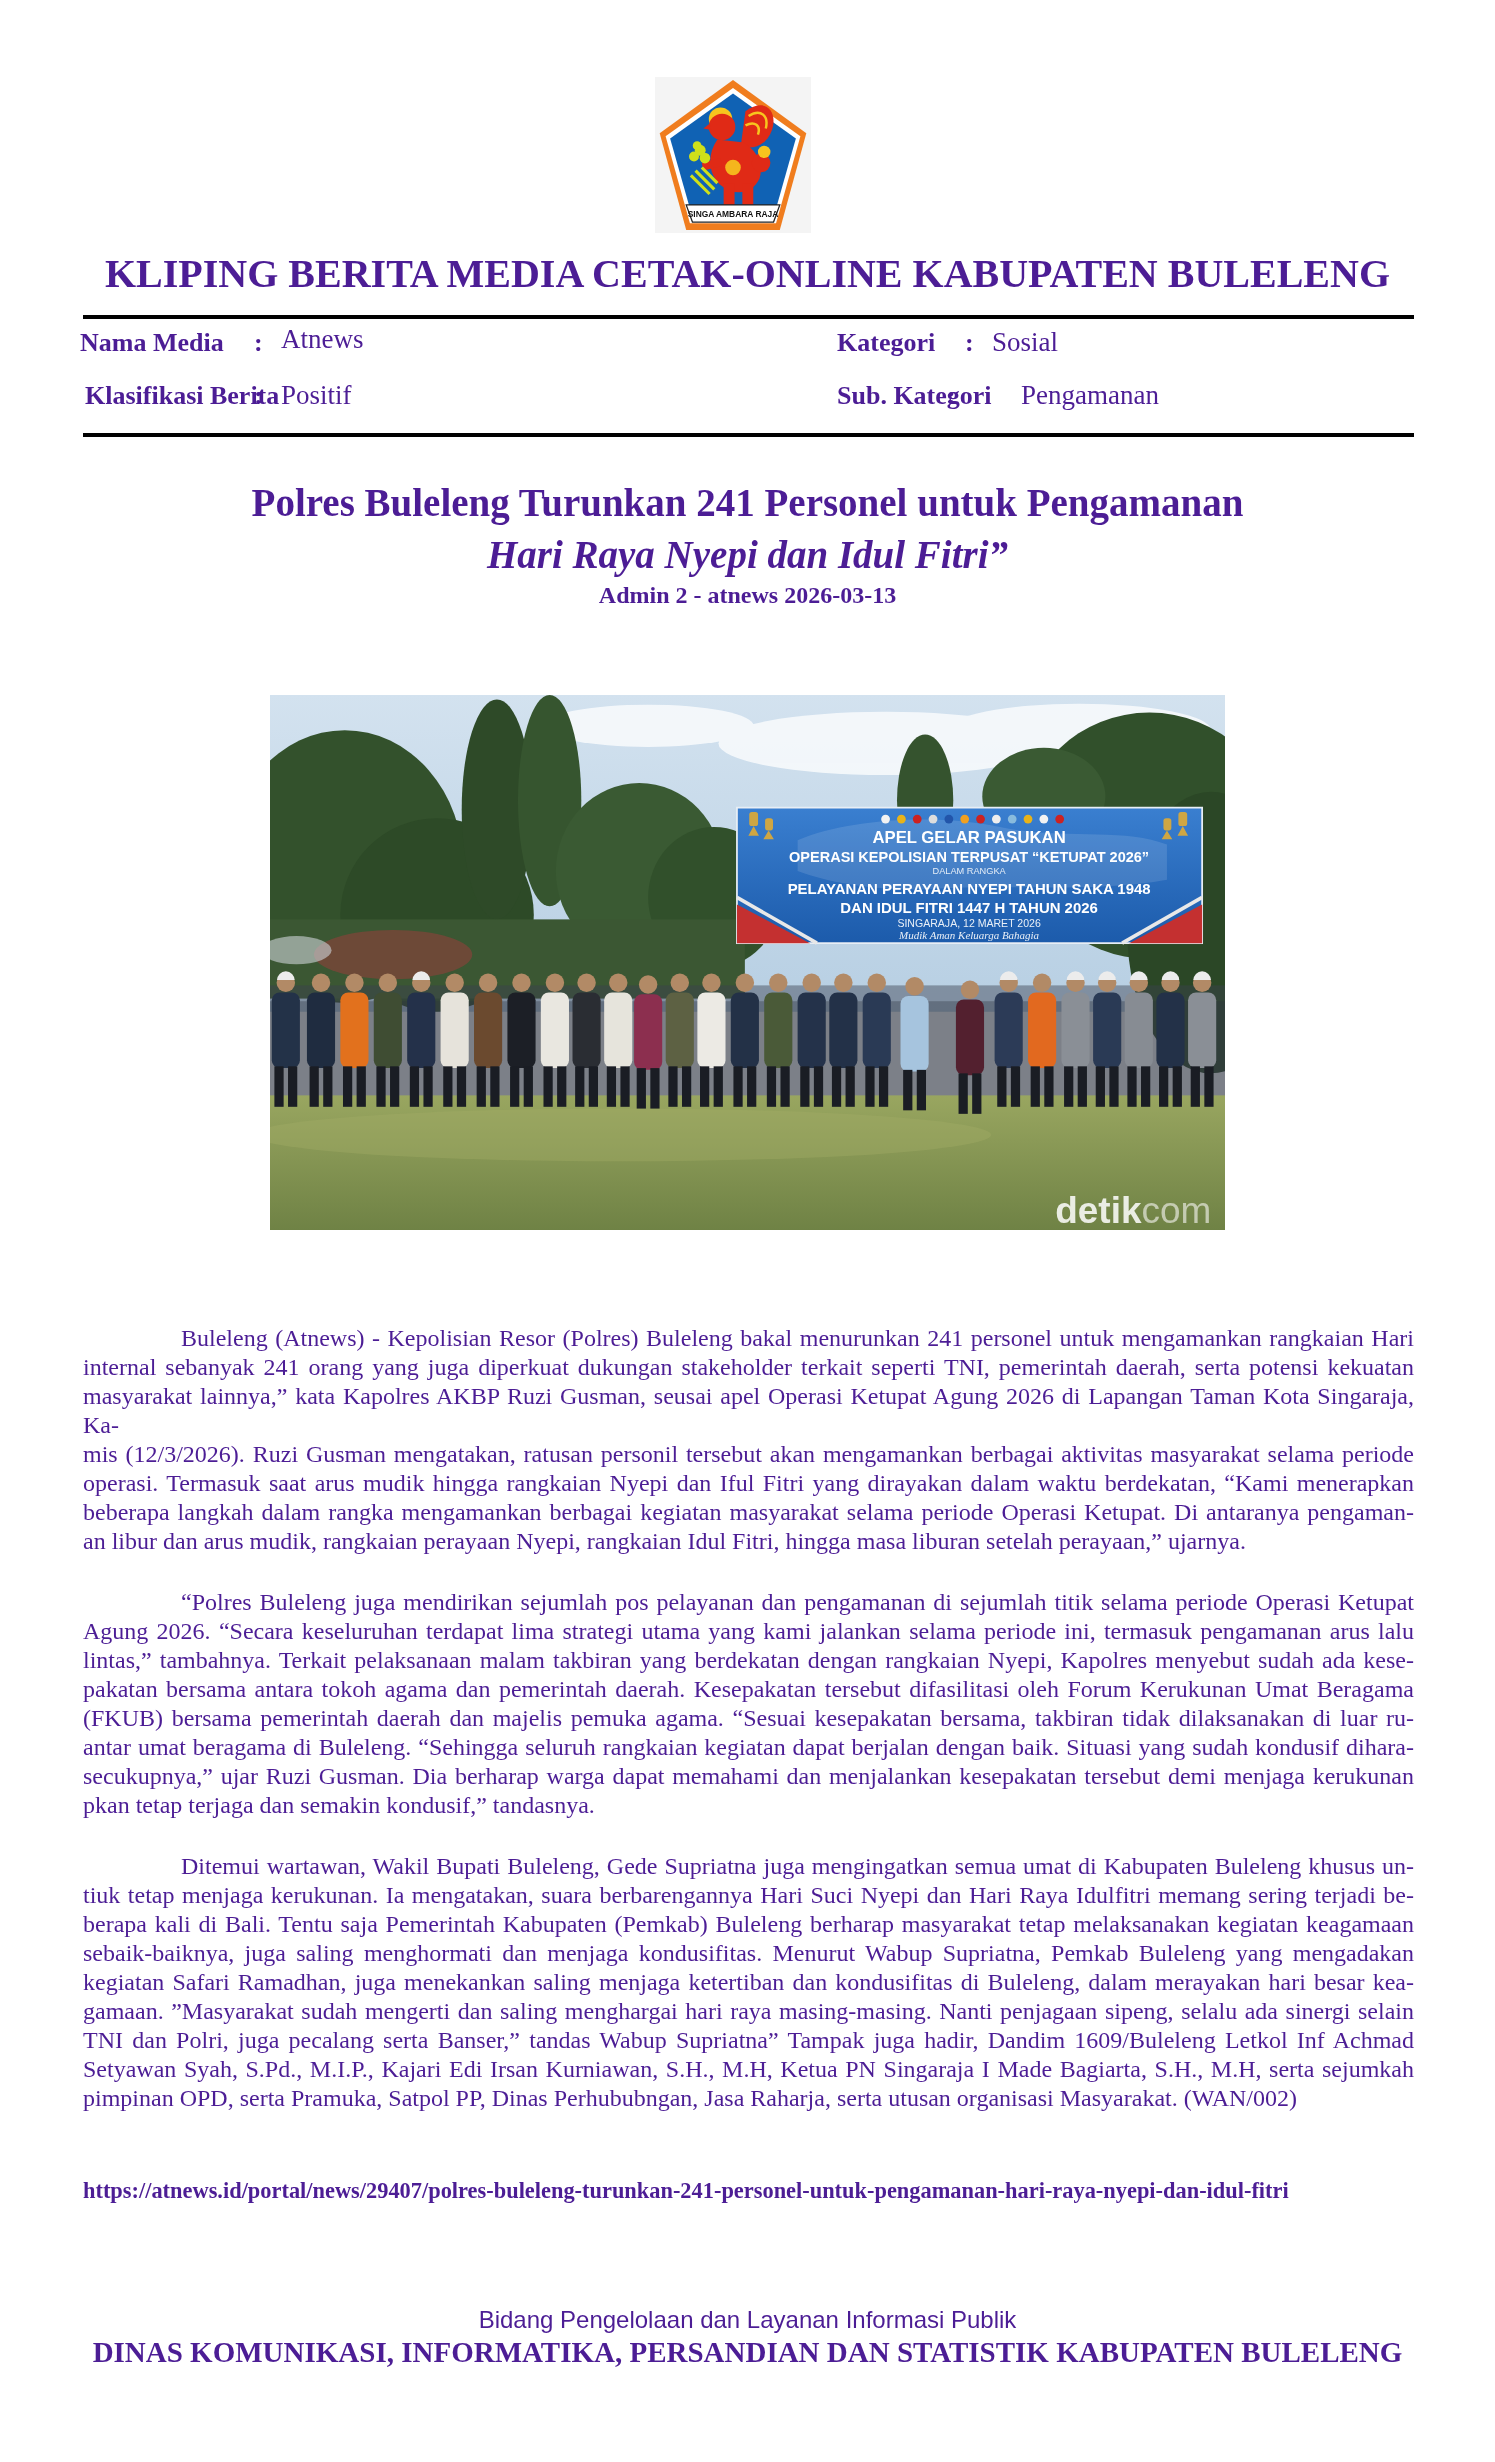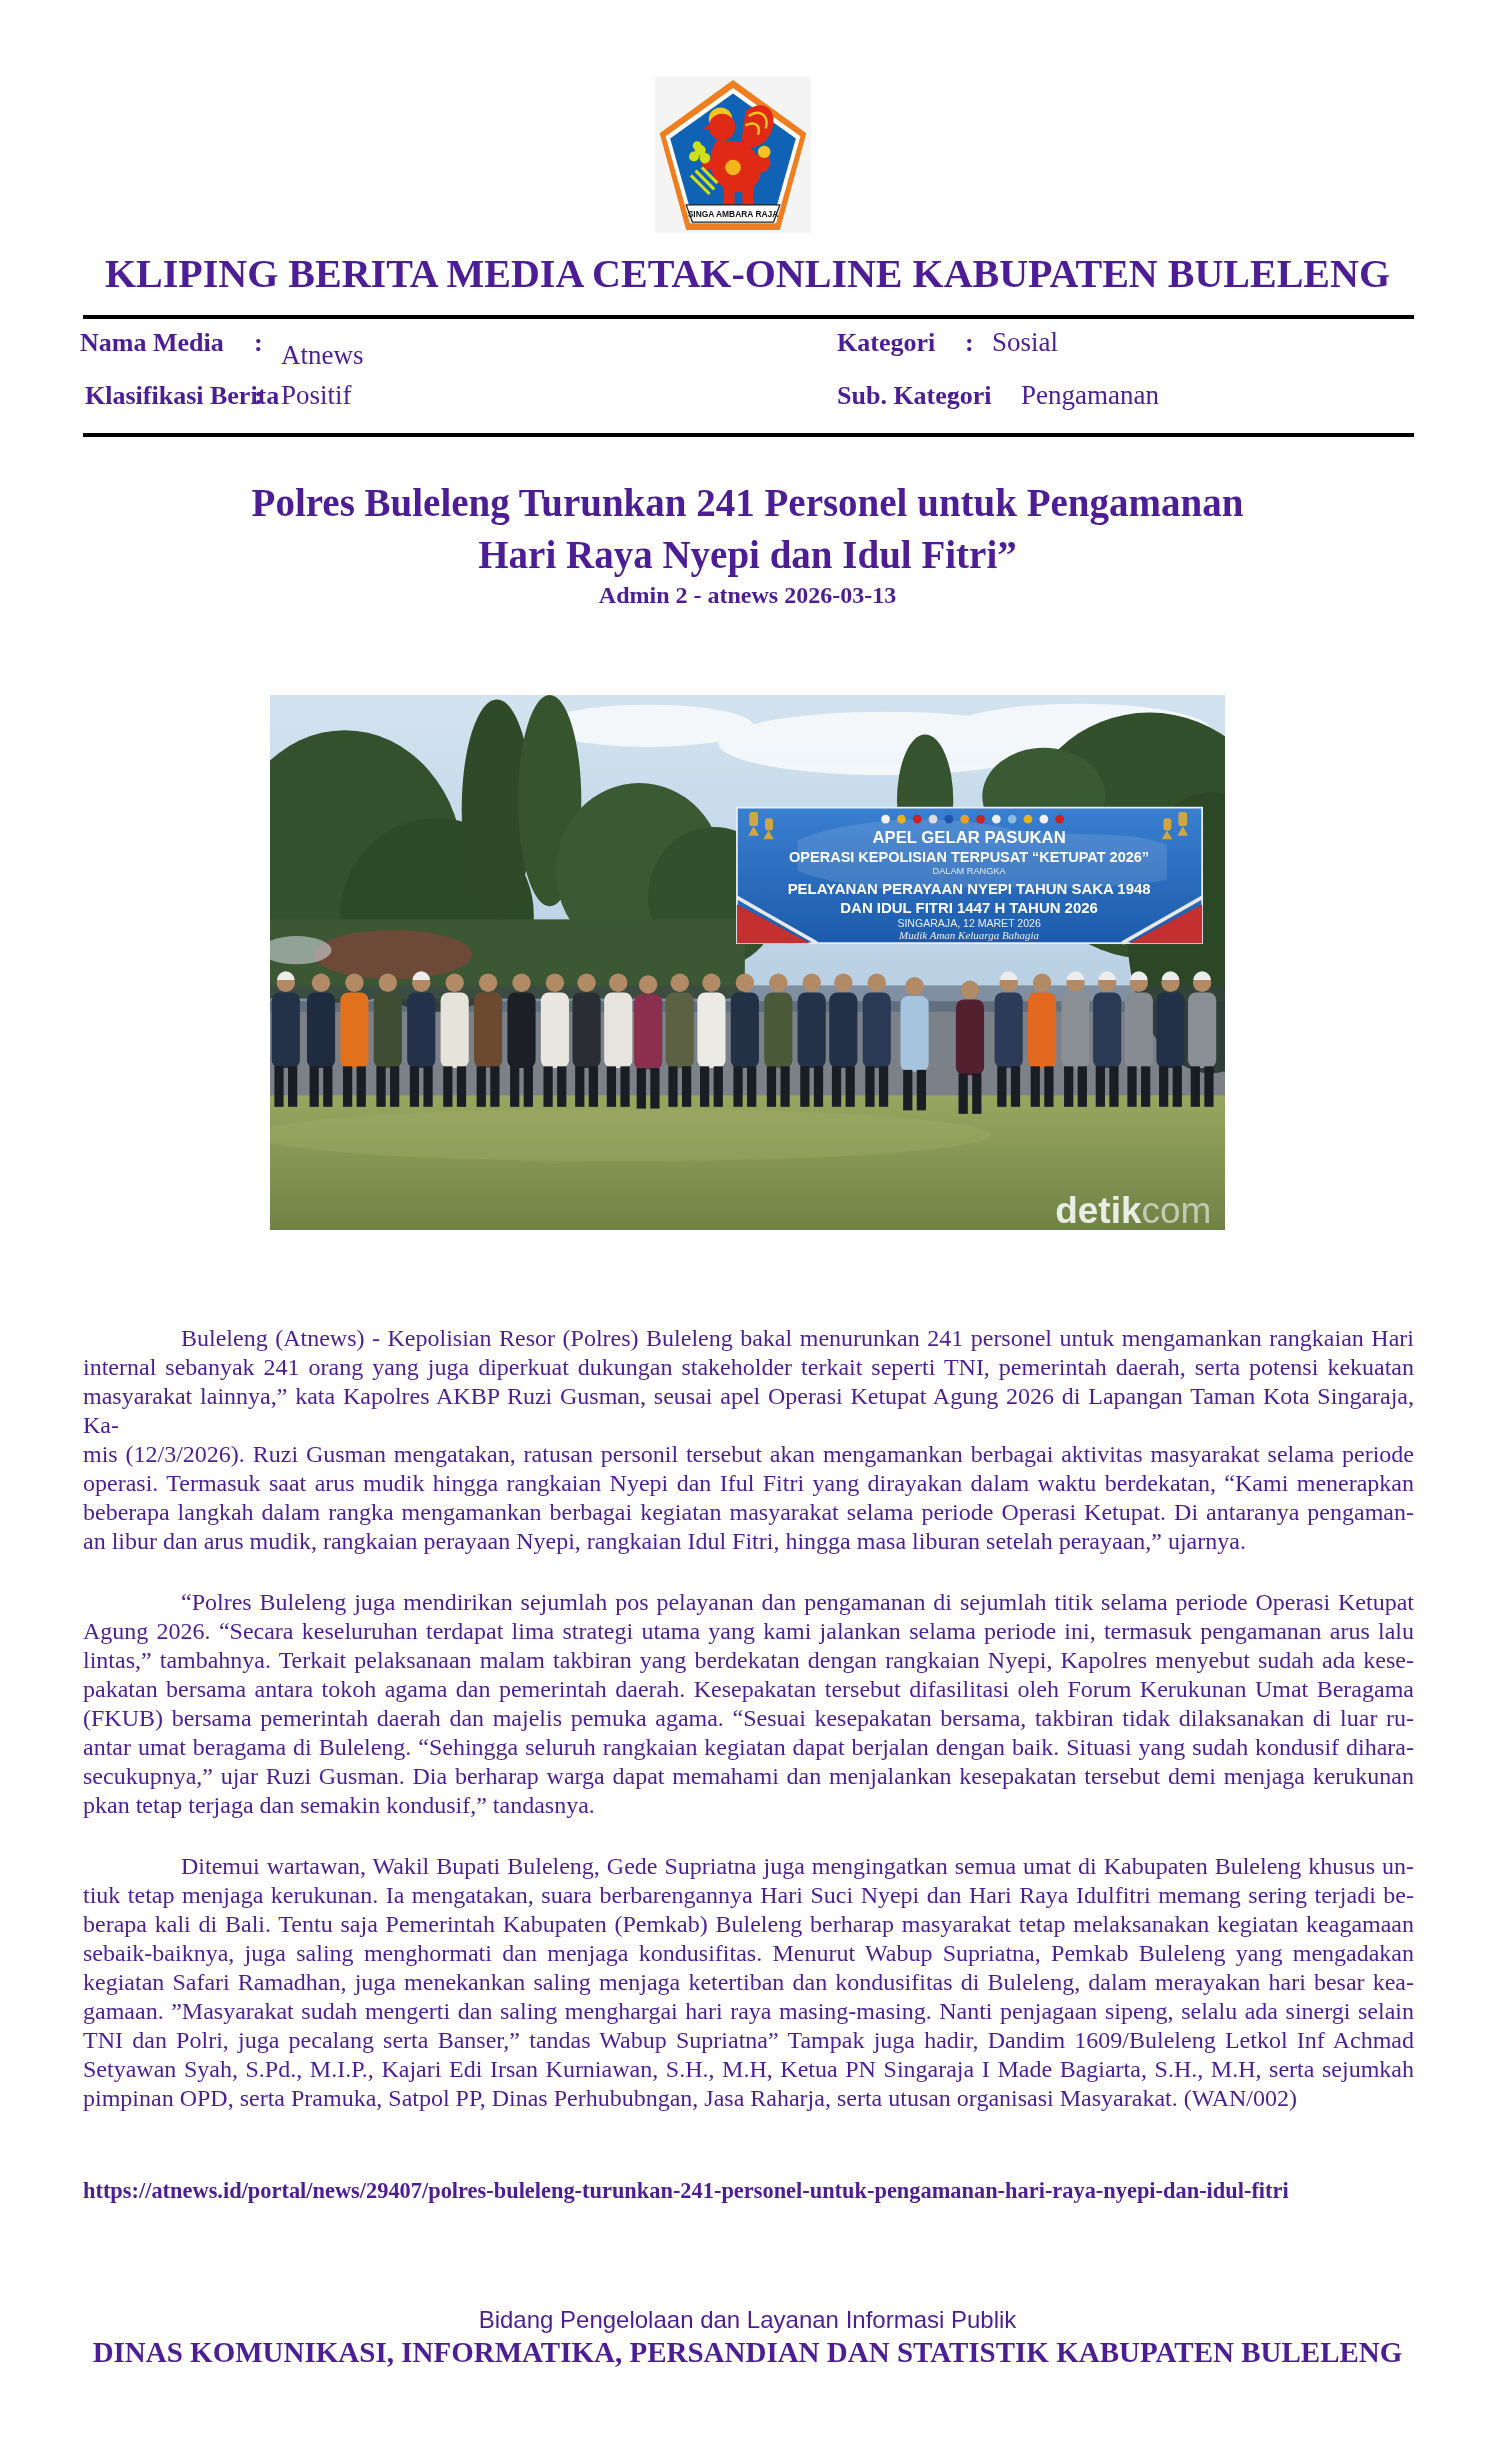--- a/index.html
+++ b/index.html
@@ -17,28 +17,28 @@
     position:absolute; left:0; top:250px; width:100%;
     text-align:center; font-weight:bold; font-size:40px; white-space:nowrap;
   }
   .rule { position:absolute; left:83px; width:1331px; height:4.4px; background:#000; }
   .rule-top { top:315px; }
   .rule-bottom { top:433px; }
   
   .meta-label { position:absolute; font-weight:bold; font-size:26px; line-height:35px; }
   .meta-sep   { position:absolute; font-weight:bold; font-size:26px; line-height:35px; }
   .meta-value { position:absolute; font-size:27px; line-height:35px; }
-  #m-nama-l { left:80px;  top:325px; }  #m-nama-s { left:254px; top:325px; }  #m-nama-v { left:281px; top:338px; }
+  #m-nama-l { left:80px;  top:325px; }  #m-nama-s { left:254px; top:325px; }  #m-nama-v { left:281px; top:322px; }
   #m-kat-l  { left:837px; top:325px; }  #m-kat-s  { left:965px;top:325px; }  #m-kat-v  { left:992px;top:325px; }
   #m-kla-l  { left:85px;  top:378px; }  #m-kla-s  { left:254px; top:378px; }  #m-kla-v  { left:281px; top:378px; }
   #m-sub-l  { left:837px; top:378px; }  #m-sub-s  { left:947px;top:378px; }  #m-sub-v  { left:992px;top:378px;margin-left:29px; }
   
   .art-title { position:absolute; left:0; width:100%; text-align:center; font-weight:bold; font-size:39px; white-space:nowrap; }
   #art-t1 { top:480px; }
-  #art-t2 { top:532px; }
+  #art-t2 { top:532px;font-style:italic; }
   .byline { position:absolute; left:0; top:582px; width:100%; text-align:center; font-weight:bold; font-size:24px; }
   
   .photo { position:absolute; left:270px; top:695px; width:955px; height:535px; overflow:hidden; }
   .photo svg { display:block; width:100%; height:100%; }
   
   .article-body { position:absolute; left:83px; top:1324px; width:1331px; }
   .para { margin-bottom:32px; }
   .bline { font-size:24px; line-height:29px; text-align:justify; text-align-last:justify; }
   .bline.last { text-align-last:left; }
   .para .bline:first-child { text-indent:98px; }

